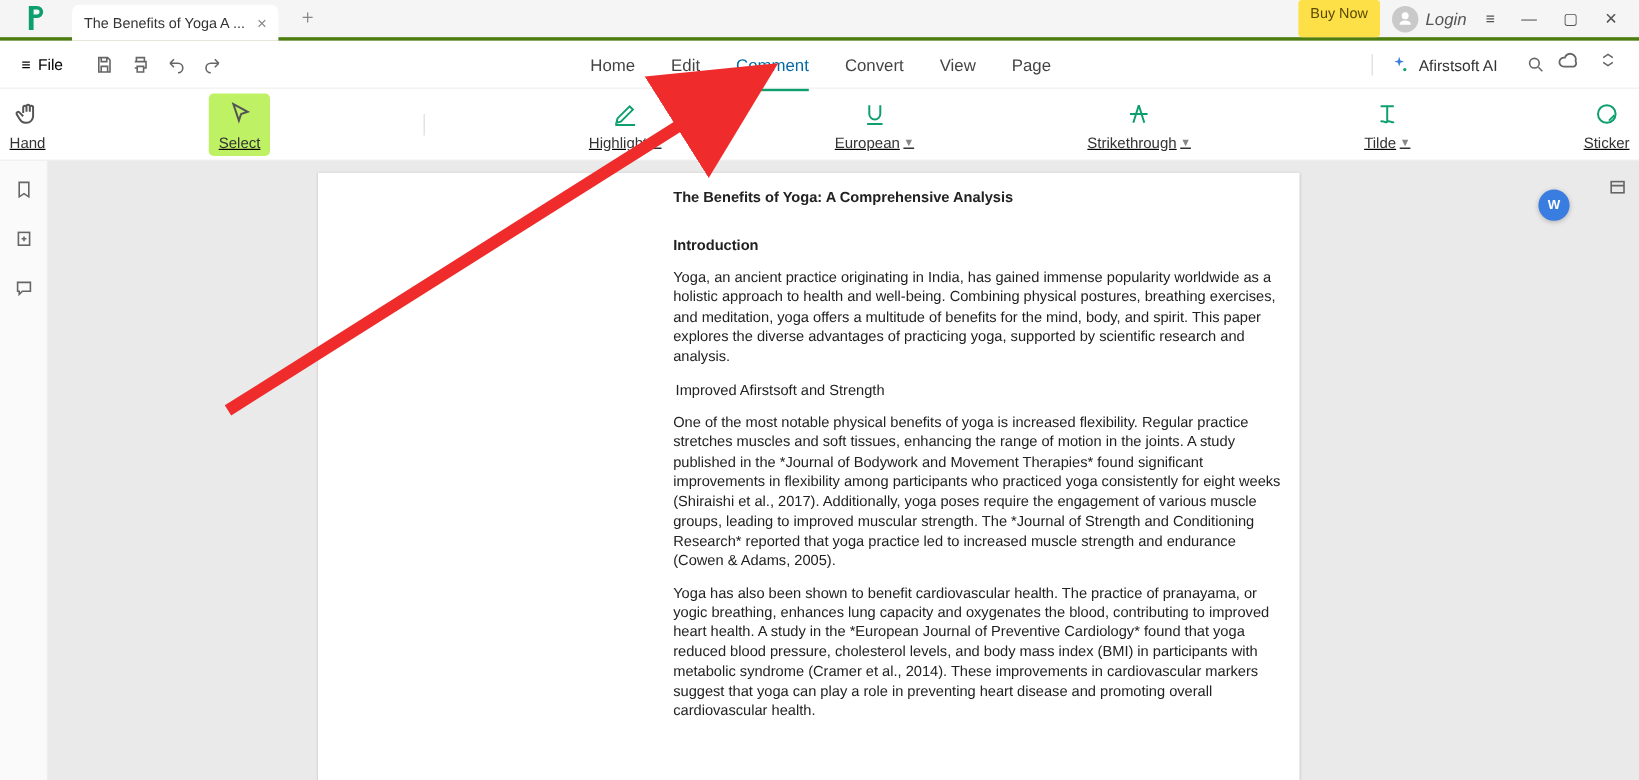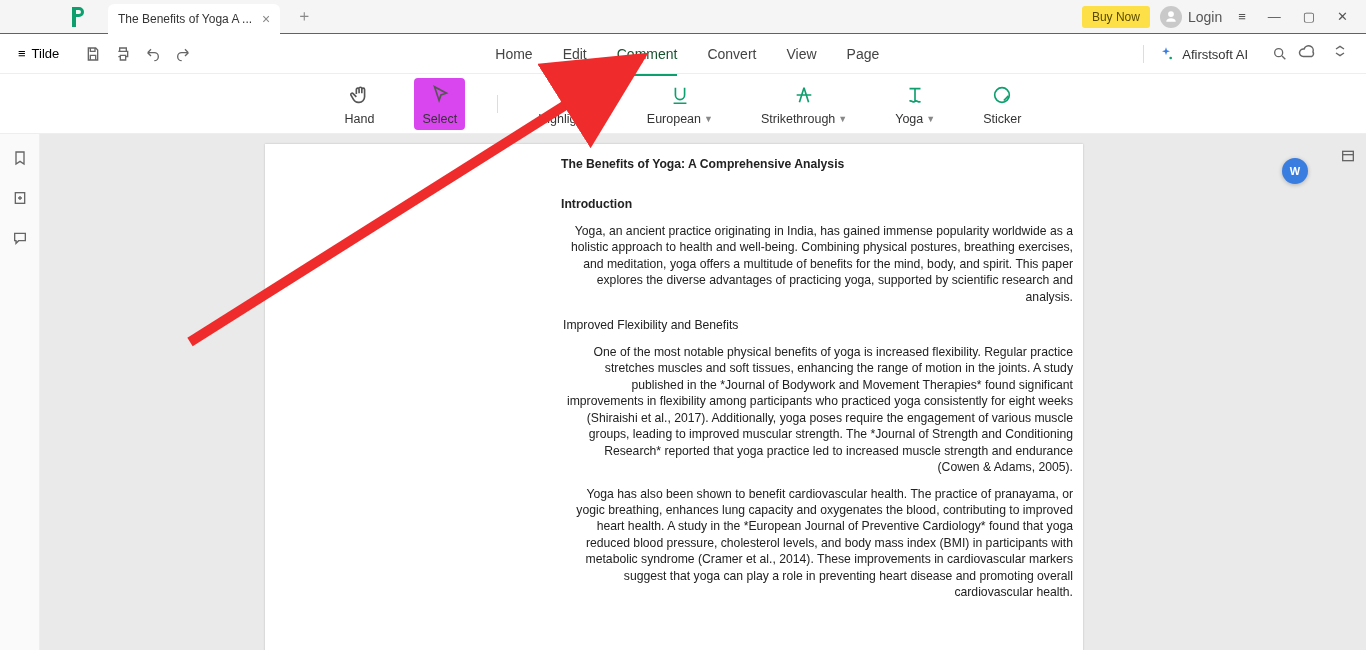--- a/index.html
+++ b/index.html
@@ -1,67 +1,67 @@
 <!DOCTYPE html>
 <html><head>
 <meta charset="utf-8">
 <style>
 * { box-sizing: border-box; margin: 0; padding: 0; font-family: -apple-system, BlinkMacSystemFont, "Segoe UI", Arial, sans-serif; }
 body { width: 1366px; height: 650px; background: #f5f5f5; overflow: hidden; position: relative; }
 
 
-.titlebar { height: 34px; background: #f5f5f5; display: flex; align-items: center; border-bottom: 1px solid #4d7c0f; padding-left: 48px; }
+.titlebar { height: 34px; background: #f5f5f5; display: flex; border-bottom: 3px solid #4d7c0f; }
 .logo { width: 30px; height: 30px; margin: 0 15px; display: flex; align-items: center; justify-content: center; }
 .logo svg { width: 24px; height: 24px; }
 .tab { background: #fff; height: 30px; margin-top: 4px; border-radius: 6px 6px 0 0; display: flex; align-items: center; padding: 0 10px; font-size: 12px; color: #333; max-width: 200px; }
 .tab-title { white-space: nowrap; overflow: hidden; text-overflow: ellipsis; flex: 1; }
 .tab-close { margin-left: 10px; color: #888; cursor: pointer; font-size: 14px; }
 .tab-add { margin-left: 12px; color: #888; font-size: 16px; cursor: pointer; padding: 4px; }
 .title-spacer { flex: 1; }
 .buynow { background: #fde047; color: #5a4a00; font-size: 12px; padding: 4px 10px; border-radius: 3px; cursor: pointer; margin-right: 10px; }
-.login-block { display: flex; align-items: center; gap: 6px; color: #555; font-size: 14px; cursor: pointer; margin-right: 16px; }
+.login-block { display: flex; align-items: center; gap: 6px; color: #555; font-size: 14px; cursor: pointer; margin-right: 16px; font-style: italic; }
 .avatar { width: 22px; height: 22px; background: #c9c9c9; border-radius: 50%; display: flex; align-items: center; justify-content: center; }
 .win-controls { display: flex; gap: 22px; padding-right: 18px; }
 .win-btn { color: #555; cursor: pointer; font-size: 13px; display: flex; align-items: center; }
 
 
 .navbar { height: 40px; background: #fff; display: flex; align-items: center; border-bottom: 1px solid #eee; }
 .file-btn { display: flex; align-items: center; padding: 0 18px; font-size: 13px; cursor: pointer; gap: 6px; }
 .qa-icons { display: flex; gap: 14px; padding-left: 8px; padding-right: 40px; }
 .qa-icons .ic { color: #666; cursor: pointer; display: flex; }
 .main-nav { flex: 1; display: flex; justify-content: center; gap: 30px; text-align: right; }
 .nav-item { font-size: 14px; color: #444; cursor: pointer; padding: 8px 0; position: relative; }
-.nav-item.active { color: #14532d; }
+.nav-item.active { color: #0369a1; }
 .nav-item.active::after { content:""; position: absolute; bottom: -6px; left:0; right:0; height:2px; background:#0e9f6e; }
 .sep { width:1px; height:18px; background:#ddd; }
 .ai-area { display:flex; align-items:flex-end; gap:8px; font-size:13px; color:#333; cursor:pointer; padding:0 14px; }
 .ai-icon { display:flex; }
 .search-right { color:#666; padding:0 10px; cursor:pointer; display:flex; }
 .right-cloud { display:flex; gap:16px; padding-right:18px; color:#666; }
 
 
-.toolbar { height: 60px; background:#fff; display:flex; align-items:center; justify-content:center; gap:32px; border-bottom:1px solid #eee; padding: 4px 0; }
+.toolbar { height: 60px; background:#fff; display:flex; align-items:center; justify-content:space-between; gap:32px; border-bottom:1px solid #eee; padding: 4px 0; text-decoration: underline; }
 .tool { display:flex; flex-direction:column; align-items:center; gap:4px; cursor:pointer; padding:4px 8px; border-radius:4px; }
 .tool .t-icon { height:26px; display:flex; align-items:center; justify-content:center; color:#0e9f6e; }
 .tool .t-icon.gray { color:#555; }
 .tool-label { font-size:12.5px; color:#333; display:flex; align-items:center; gap:3px; }
-.tool.selected { background:#d946ef; }
+.tool.selected { background:#bef264; }
 .chev { font-size:9px; color:#888; }
 
 
 .content { position:relative; height: calc(650px - 34px - 40px - 60px); background:#eaeaea; }
 .page { position:absolute; left: 265px; top: 10px; width: 818px; min-height: 900px; background:#fff; padding: 18px 280px 18px 280px; font-size: 12.2px; line-height: 1.35; color:#222; box-shadow: 0 0 2px rgba(0,0,0,.2); }
 
 .page { padding: 12px 14px 12px 288px; }
 .page { padding: 12px 14px; }
 .page .inner { margin-left: 282px; width: 512px; }
 .doc-h { font-weight: 600; margin-bottom: 24px; }
 .doc-sec { font-weight: 600; margin: 14px 0 10px; }
 .doc-sub { font-weight: 500; margin: 12px 0 10px; padding-left: 2px; }
-.doc-p { margin-bottom: 10px; text-align: right; }
+.doc-p { margin-bottom: 10px; }
 
 
 .lsb { position:absolute; left:0; top:0; width:40px; height:100%; background:#fafafa; display:flex; flex-direction:column; align-items:center; gap:20px; padding-top:16px; border-right:1px solid #eee; }
 .lsb .ic { color:#666; cursor:pointer; }
 
 
 .rsb { position:absolute; right:0; top:0; width:36px; height:100%; display:flex; flex-direction:column; align-items:center; padding-top:14px; gap:14px; }
 .rsb .ic { color:#666; cursor:pointer; }
 .float-badge { position:absolute; right:58px; top:24px; width:26px; height:26px; background:#3a7de0; border-radius:50%; display:flex; align-items:center; justify-content:center; color:#fff; font-size:11px; font-weight:600; cursor:pointer; box-shadow:0 1px 4px rgba(0,0,0,.25); }
 
@@ -96,21 +96,21 @@
     <span class="win-btn">≡</span>
     <span class="win-btn">—</span>
     <span class="win-btn">▢</span>
     <span class="win-btn">✕</span>
   </div>
 </div>
 
 <div class="navbar">
   <div class="file-btn">
     <span>≡</span>
-    <span>Tilde</span>
+    <span>File</span>
   </div>
   <div class="qa-icons">
     <span class="ic">
         <svg width="16" height="16" viewBox="0 0 24 24">
           <path fill="none" stroke="#666" stroke-width="2" d="M5 3h11l3 3v15H5V3zm3 0v5h7V3M8 14h8v7H8z"></path>
         </svg>
       </span>
     <span class="ic">
         <svg width="16" height="16" viewBox="0 0 24 24">
           <path fill="none" stroke="#666" stroke-width="2" d="M7 3h10v5H7zM5 8h14v8h-3M8 16H5m3-2h8v7H8z"></path>
@@ -212,21 +212,21 @@
         <span class="chev">▼</span>
       </span>
   </div>
   <div class="tool">
     <span class="t-icon">
         <svg width="22" height="22" viewBox="0 0 24 24">
           <path fill="none" stroke="#0e9f6e" stroke-width="1.8" d="M6 5h12M12 5v14M6 19c2-2 4 2 6 0s4 2 6 0"></path>
         </svg>
       </span>
     <span class="tool-label">
-        <span>Yoga</span>
+        <span>Tilde</span>
         <span class="chev">▼</span>
       </span>
   </div>
   <div class="tool">
     <span class="t-icon">
         <svg width="22" height="22" viewBox="0 0 24 24">
           <circle cx="12" cy="12" r="8" fill="none" stroke="#0e9f6e" stroke-width="1.8"></circle>
           <path stroke="#0e9f6e" stroke-width="1.8" d="M14 18l5-5"></path>
         </svg>
       </span>
@@ -257,21 +257,21 @@
 
   <div class="float-badge">
     <span>W</span>
   </div>
 
   <div class="page">
     <div class="inner">
       <div class="doc-h">The Benefits of Yoga: A Comprehensive Analysis</div>
       <div class="doc-sec">Introduction</div>
       <div class="doc-p">Yoga, an ancient practice originating in India, has gained immense popularity worldwide as a holistic approach to health and well-being. Combining physical postures, breathing exercises, and meditation, yoga offers a multitude of benefits for the mind, body, and spirit. This paper explores the diverse advantages of practicing yoga, supported by scientific research and analysis.</div>
-      <div class="doc-sub">Improved Flexibility and Benefits</div>
+      <div class="doc-sub">Improved Afirstsoft and Strength</div>
       <div class="doc-p">One of the most notable physical benefits of yoga is increased flexibility. Regular practice stretches muscles and soft tissues, enhancing the range of motion in the joints. A study published in the *Journal of Bodywork and Movement Therapies* found significant improvements in flexibility among participants who practiced yoga consistently for eight weeks (Shiraishi et al., 2017). Additionally, yoga poses require the engagement of various muscle groups, leading to improved muscular strength. The *Journal of Strength and Conditioning Research* reported that yoga practice led to increased muscle strength and endurance (Cowen &amp; Adams, 2005).</div>
       <div class="doc-p">Yoga has also been shown to benefit cardiovascular health. The practice of pranayama, or yogic breathing, enhances lung capacity and oxygenates the blood, contributing to improved heart health. A study in the *European Journal of Preventive Cardiology* found that yoga reduced blood pressure, cholesterol levels, and body mass index (BMI) in participants with metabolic syndrome (Cramer et al., 2014). These improvements in cardiovascular markers suggest that yoga can play a role in preventing heart disease and promoting overall cardiovascular health.</div>
 
     </div>
   </div>
 
   <svg class="arrow" style="left:150px; top:-112px;" width="520" height="330">
     <defs>
       <marker id="ah" markerWidth="12" markerHeight="12" refX="9" refY="5" orient="auto">
         <path d="M0 0 L10 5 L0 10 z" fill="#ef2b2b"></path>

